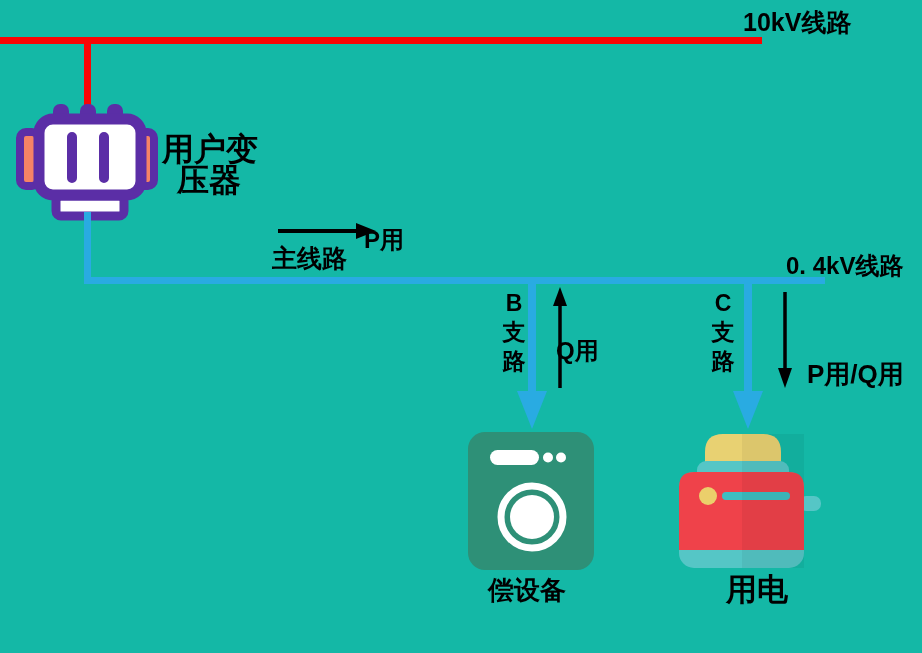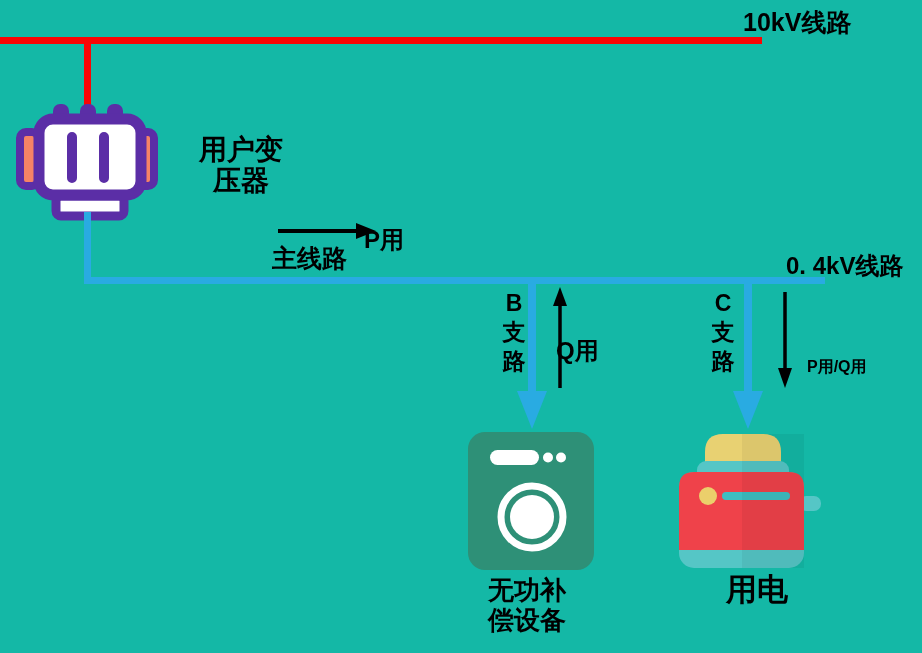--- a/index.html
+++ b/index.html
@@ -22,21 +22,21 @@
   <svg class="abs" style="left:12px;top:100px;" width="150" height="135" viewBox="0 0 150 135">
     <rect x="41" y="4" width="16" height="24" rx="7" fill="#5B2EA6"></rect>
     <rect x="68" y="4" width="16" height="24" rx="7" fill="#5B2EA6"></rect>
     <rect x="95" y="4" width="16" height="24" rx="7" fill="#5B2EA6"></rect>
     <rect x="8" y="32" width="18" height="54" rx="6" stroke-width="8" fill="#F58366" stroke="#5B2EA6"></rect>
     <rect x="124" y="32" width="18" height="54" rx="6" stroke-width="8" fill="#F58366" stroke="#5B2EA6"></rect>
     <rect x="44" y="96" width="68" height="20" rx="5" stroke-width="9" fill="#FFFFFF" stroke="#5B2EA6"></rect>
     <rect x="27" y="19" width="102" height="76" rx="14" stroke-width="11" fill="#FFFFFF" stroke="#5B2EA6"></rect>
     <path d="M60 37 V78 M92 37 V78" fill="none" stroke-width="10" stroke-linecap="round" stroke="#5B2EA6"></path>
   </svg>
-  <div class="lbl center" style="left:194px;top:134px;width:94px;font-size:28px;line-height:31px;">
+  <div class="lbl center" style="left:162px;top:134px;width:94px;font-size:32px;line-height:31px;">
     <div>用户变</div>
     <div>压器</div>
   </div>
 
   <div class="abs" style="left: 84px; top: 212px; width: 7px; height: 72px; background-color: rgb(41, 171, 226);"></div>
   <div class="abs" style="left: 84px; top: 277px; width: 741px; height: 7px; background-color: rgb(41, 171, 226);"></div>
   <div class="lbl" style="left:786px;top:250px;font-size:24px;">0. 4kV线路</div>
 
   <svg class="abs" style="left:276px;top:220px;" width="102" height="22" viewBox="0 0 102 22">
     <line x1="2" y1="11" x2="82" y2="11" stroke-width="4" stroke="#000000"></line>
@@ -66,32 +66,31 @@
   </svg>
   <div class="lbl center" style="left:708px;top:289px;width:30px;font-size:23px;line-height:29px;">
     <div>C</div>
     <div>支</div>
     <div>路</div>
   </div>
   <svg class="abs" style="left:774px;top:290px;" width="22" height="100" viewBox="0 0 22 100">
     <line x1="11" y1="2" x2="11" y2="80" stroke-width="3.5" stroke="#000000"></line>
     <polygon points="4,78 18,78 11,98" fill="#000000"></polygon>
   </svg>
-  <div class="lbl" style="left:807px;top:357px;font-size:16px;">P用/Q用</div>
+  <div class="lbl" style="left:807px;top:357px;font-size:26px;">P用/Q用</div>
 
   <svg class="abs" style="left:468px;top:430px;" width="126" height="140" viewBox="0 0 126 140">
     <rect x="0" y="2" width="126" height="138" rx="17" fill="#2E9077"></rect>
     <rect x="22" y="20" width="49" height="15" rx="7.5" fill="#FFFFFF"></rect>
     <circle cx="80" cy="27.5" r="5" fill="#FFFFFF"></circle>
     <circle cx="93" cy="27.5" r="5" fill="#FFFFFF"></circle>
     <circle cx="64" cy="87" r="31" fill="none" stroke-width="7" stroke="#FFFFFF"></circle>
     <circle cx="64" cy="87" r="22" fill="#FFFFFF"></circle>
   </svg>
   <div class="lbl center" style="left:477px;top:575px;width:100px;font-size:26px;line-height:30px;">
-    <div>无功补</div>
     <div>偿设备</div>
   </div>
 
   <svg class="abs" style="left:678px;top:430px;" width="145" height="140" viewBox="0 0 145 140">
     <path d="M27 44 L27 22 Q27 4 45 4 L85 4 Q103 4 103 22 L103 44 Z" fill="#E8D172"></path>
     <rect x="19" y="31" width="92" height="20" rx="9" fill="#55C6C6"></rect>
     <rect x="121" y="66" width="22" height="15" rx="7" fill="#55C6C6"></rect>
     <rect x="1" y="42" width="125" height="96" rx="15" fill="#55C6C6"></rect>
     <path d="M1 57 Q1 42 16 42 L111 42 Q126 42 126 57 L126 120 L1 120 Z" fill="#EF424A"></path>
     <circle cx="30" cy="66" r="9" fill="#EBCF6B"></circle>

